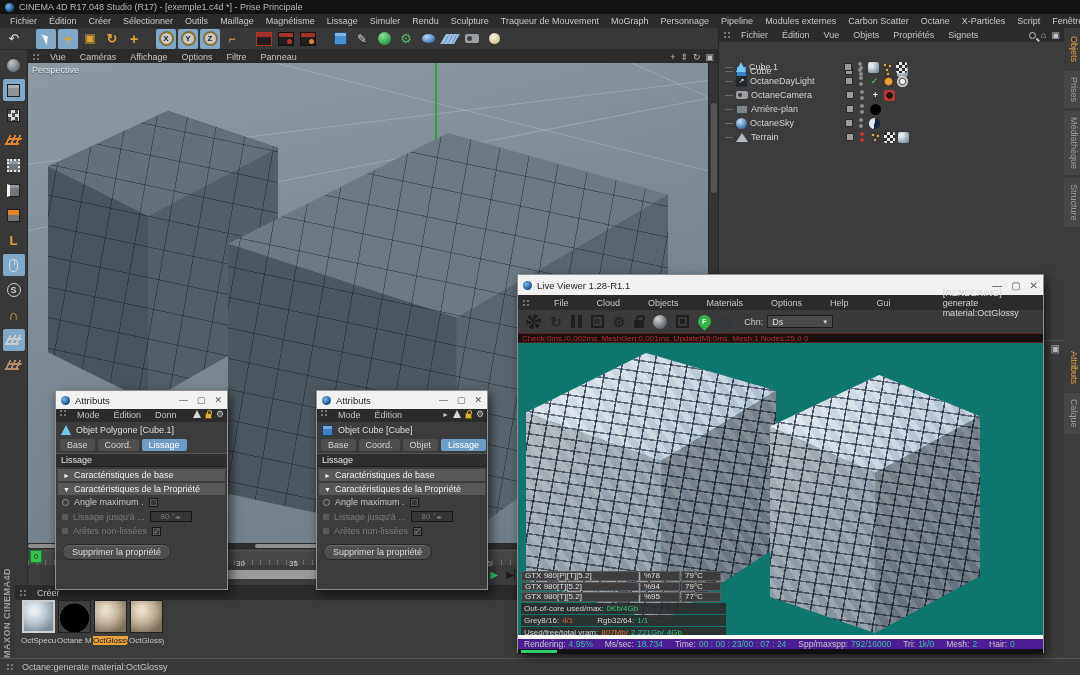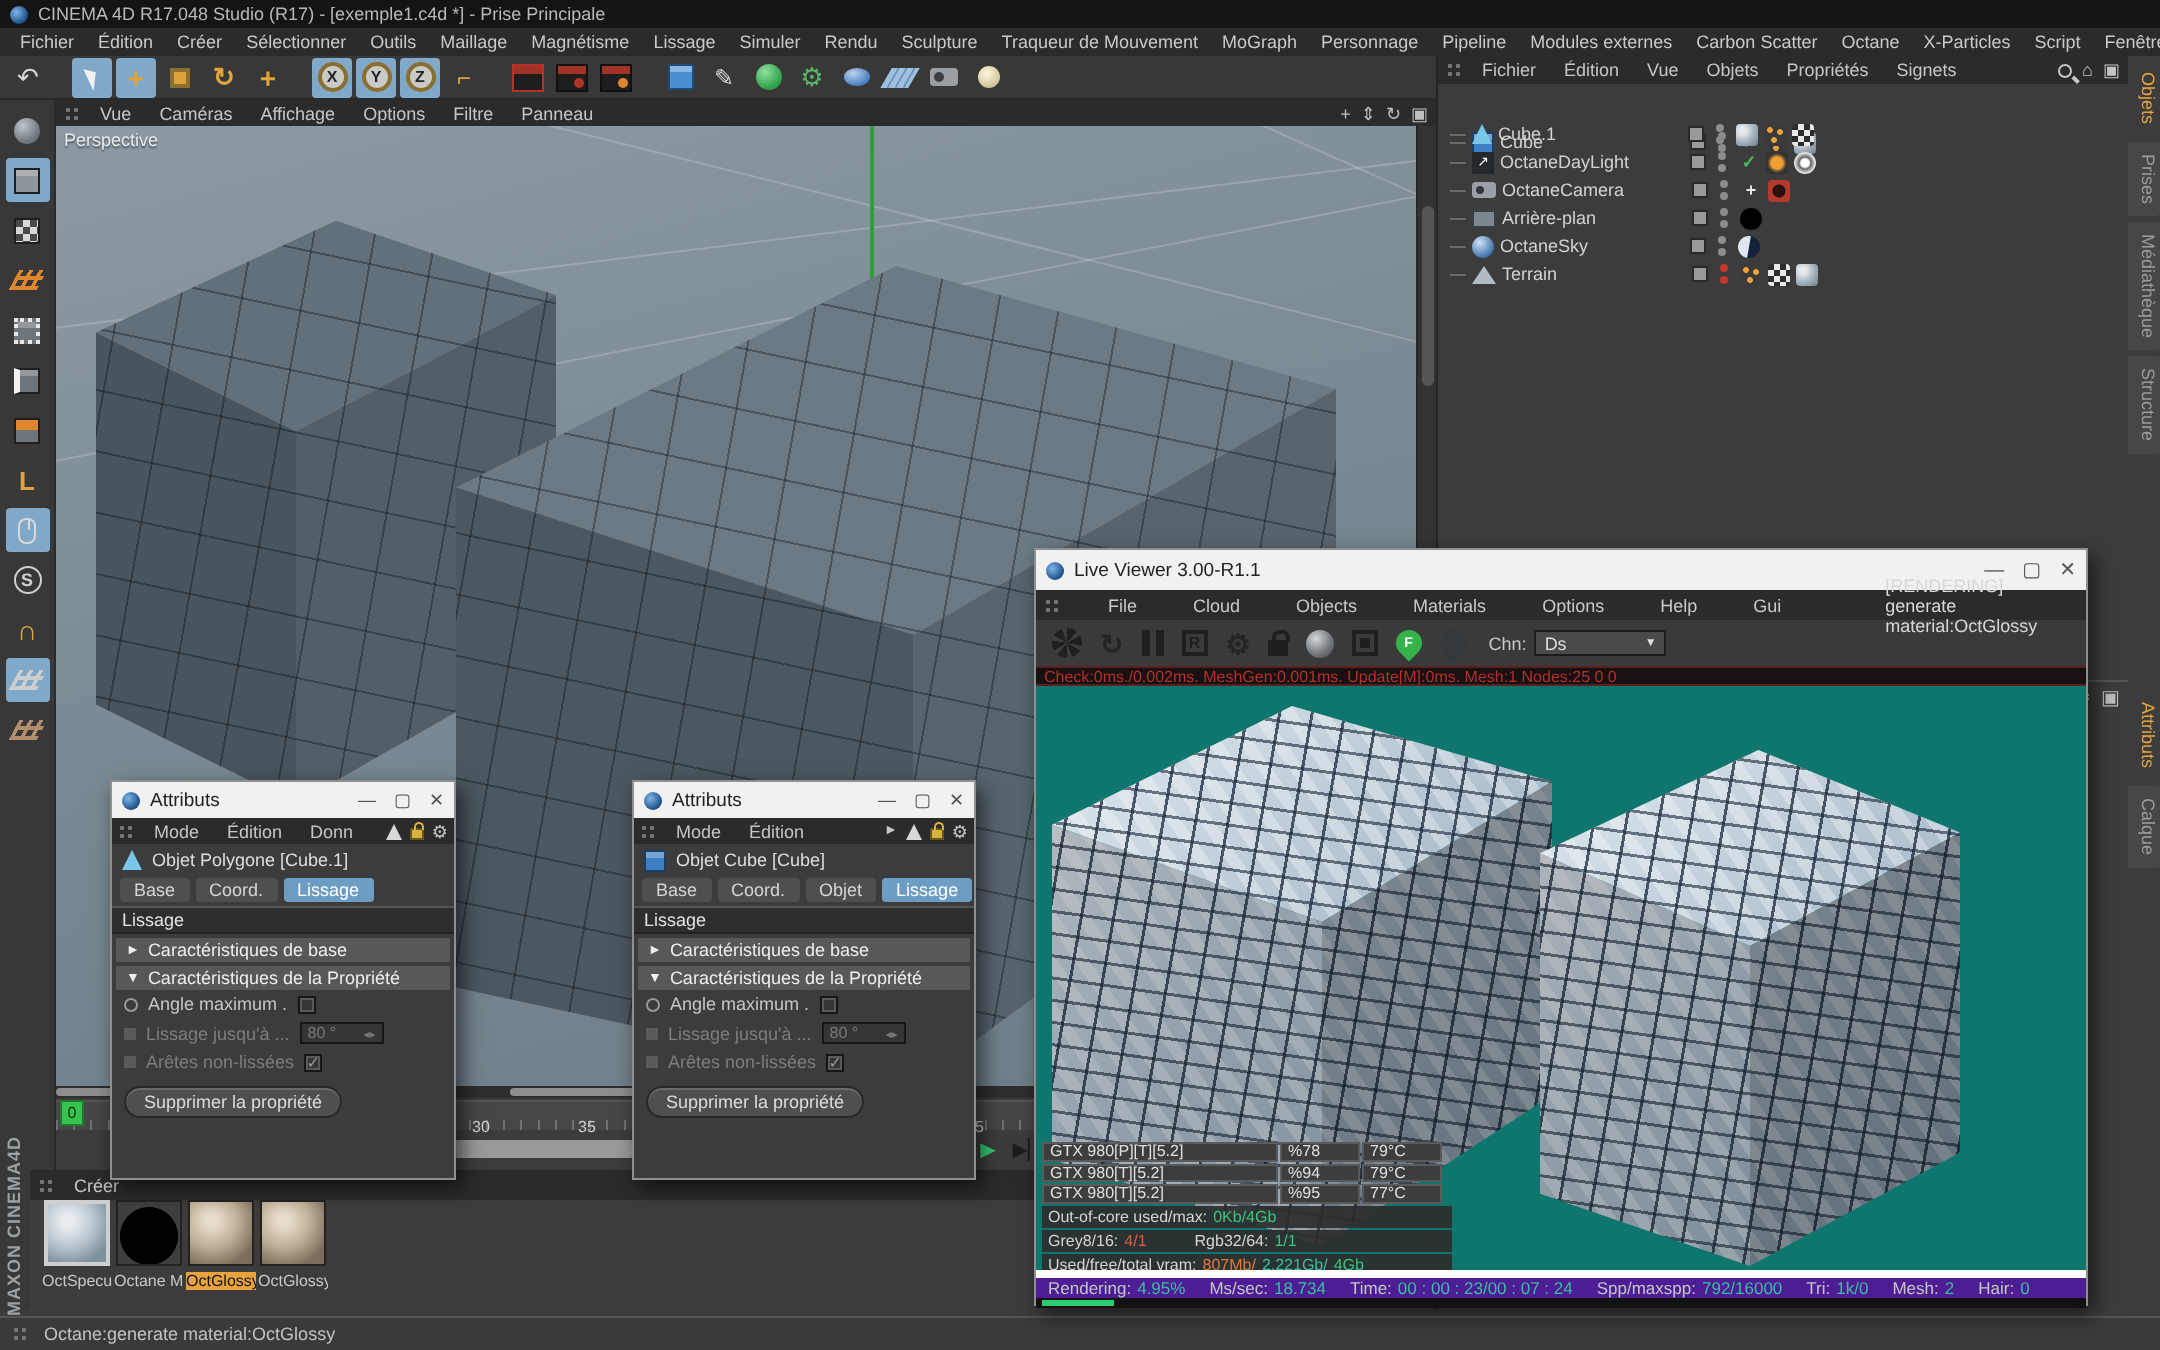--- a/index.html
+++ b/index.html
@@ -113,39 +113,39 @@
   .tex-stone{background:radial-gradient(circle at 35% 30%,#e9edf0 10%,#b9c6d0 45%,#7e919e 80%),#555}
   .tex-black{background:radial-gradient(circle at 50% 55%,#000 62%,#3f3f3f 64%)}
   .tex-tan{background:radial-gradient(circle at 35% 30%,#e8ddcb 10%,#bfae96 45%,#7d6f5c 80%),#555}
   
   #statusbar{left:0;top:658px;width:1080px;height:17px;background:#3a3a3a;border-top:1px solid #555;
              display:flex;align-items:center;gap:6px;padding:0 6px;font-size:9px;color:#c2c2c2}
   
   .win{position:absolute;background:#3c3c3c;border:1px solid #8f8f8f;box-shadow:3px 4px 10px rgba(0,0,0,.6)}
   .wtitle{height:18px;background:#f1f1f1;color:#222;display:flex;align-items:center;gap:5px;padding:0 5px;font-size:9.5px}
   .wctrl{margin-left:auto;display:flex;gap:9px;color:#555;font-size:9px;align-items:center}
-  .amenu{height:13px;background:#2b2b2b;display:flex;align-items:center;gap:2px;font-size:9px;padding:0 3px;color:#c5c5c5}
+  .amenu{height:13px;background:#2b2b2b;display:flex;align-items:flex-start;gap:2px;font-size:9px;padding:0 3px;color:#c5c5c5}
   .amicons{margin-left:auto;display:flex;gap:4px;align-items:center}
   .tri-cursor{width:0;height:0;border-left:4px solid transparent;border-right:4px solid transparent;border-bottom:8px solid #d8d8d8}
   .lockico{width:7px;height:6px;background:#d8b23c;border:1px solid #6a5717;position:relative;margin-top:3px}
   .lockico:before{content:"";position:absolute;left:1px;top:-4px;width:3px;height:3px;border:1px solid #d8b23c;border-bottom:none;border-radius:3px 3px 0 0}
   .objrow{height:16px;display:flex;align-items:center;gap:5px;padding:0 5px;font-size:9px;color:#dedede}
   .tabsrow{display:flex;gap:3px;padding:1px 4px 2px}
   .tabchip{background:#4f4f4f;padding:1px 7px;border-radius:2px;font-size:9px;color:#d5d5d5}
   .tabchip.on{background:#6d9dc5;color:#fff}
   .sechdr{background:#2e2e2e;border-top:1px solid #555;border-bottom:1px solid #222;padding:1px 5px;font-size:9px;color:#e2e2e2}
   .grp{background:#585858;margin:2px 2px 0;padding:1px 5px;font-size:9px;color:#eee;display:flex;gap:4px;align-items:center}
   .prow{display:flex;align-items:center;gap:5px;padding:2px 6px;font-size:9px}
   .dim{color:#7d7d7d}
   .kfdot{width:7px;height:7px;border:1.5px solid #999;border-radius:50%;flex:0 0 auto}
   .kfsq{width:6px;height:6px;background:#5a5a5a;flex:0 0 auto}
   .cbox{width:9px;height:9px;background:#353535;border:1px solid #161616;box-shadow:inset 0 0 0 1px #5a5a5a;flex:0 0 auto;
         display:flex;align-items:center;justify-content:center;font-size:8px;color:#9a9a9a}
   .valbox{width:42px;height:11px;background:#353535;border:1px solid #161616;color:#787878;font-size:8px;
-          display:flex;align-items:center;padding:0 3px;justify-content:space-between}
+          display:flex;align-items:center;padding:0 3px;justify-content:center}
   .btn-pill{background:#4f4f4f;border:1px solid #262626;border-radius:8px;padding:2px 9px;color:#dcdcdc;font-size:9px;
             box-shadow:inset 0 1px 0 #6a6a6a}
   
   #lv{left:517px;top:274px;width:527px;height:379px}
   #lvmenu{height:15px;background:#2b2b2b;display:flex;align-items:center;gap:16px;font-size:9px;padding:0 4px;color:#c9c9c9}
   #lvstatus{margin-left:30px;color:#d8d8d8}
   #lvtools{height:23px;background:#3a3a3a;display:flex;align-items:center;gap:9px;padding:0 8px}
   .lvico{color:#242424;font-weight:bold;display:flex;align-items:center;justify-content:center}
   .aperture{width:15px;height:15px;border-radius:50%;background:conic-gradient(#1f1f1f 0 40deg,#3c3c3c 40deg 60deg,#1f1f1f 60deg 100deg,#3c3c3c 100deg 120deg,#1f1f1f 120deg 160deg,#3c3c3c 160deg 180deg,#1f1f1f 180deg 220deg,#3c3c3c 220deg 240deg,#1f1f1f 240deg 280deg,#3c3c3c 280deg 300deg,#1f1f1f 300deg 340deg,#3c3c3c 340deg)}
   .pausebars{display:flex;gap:3px}.pausebars i{width:4px;height:13px;background:#1f1f1f}
@@ -660,21 +660,21 @@
       <span class="cbox">✓</span>
     </div>
     <div style="padding:8px 6px">
       <span class="btn-pill">Supprimer la propriété</span>
     </div>
   </div>
 
   <div id="lv" class="win" style="z-index:60">
     <div class="wtitle" style="height:20px">
       <span class="c4dlogo"></span>
-      <span>Live Viewer 3.00-R1.1</span>
+      <span>Live Viewer 1.28-R1.1</span>
       <span class="wctrl" style="font-size:10px">
         <span>—</span>
         <span>▢</span>
         <span>✕</span>
       </span>
     </div>
     <div id="lvmenu">
       <span class="handle"></span>
       <span class="mitem">File</span>
       <span class="mitem">Cloud</span>

